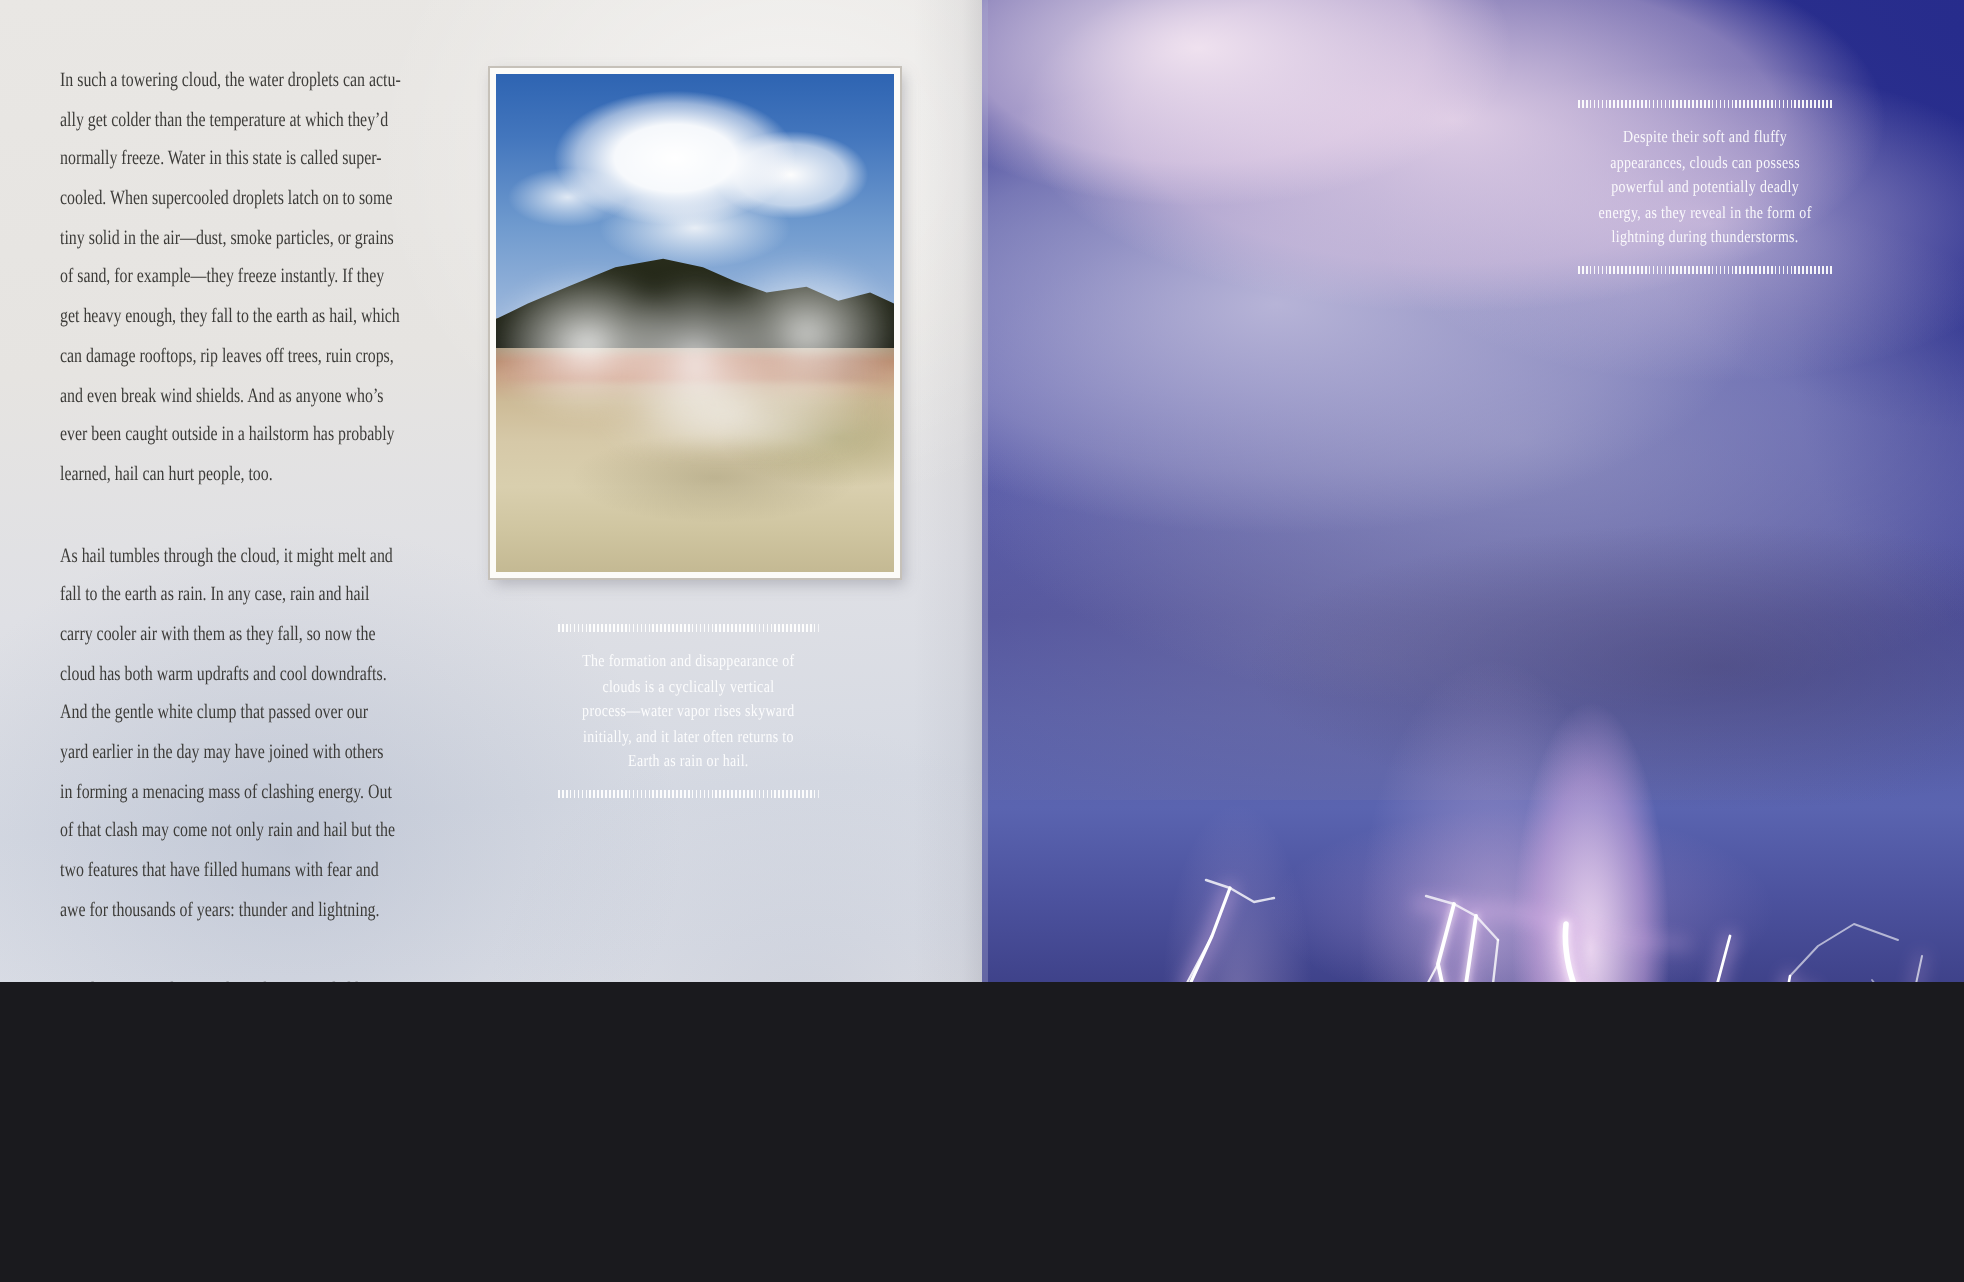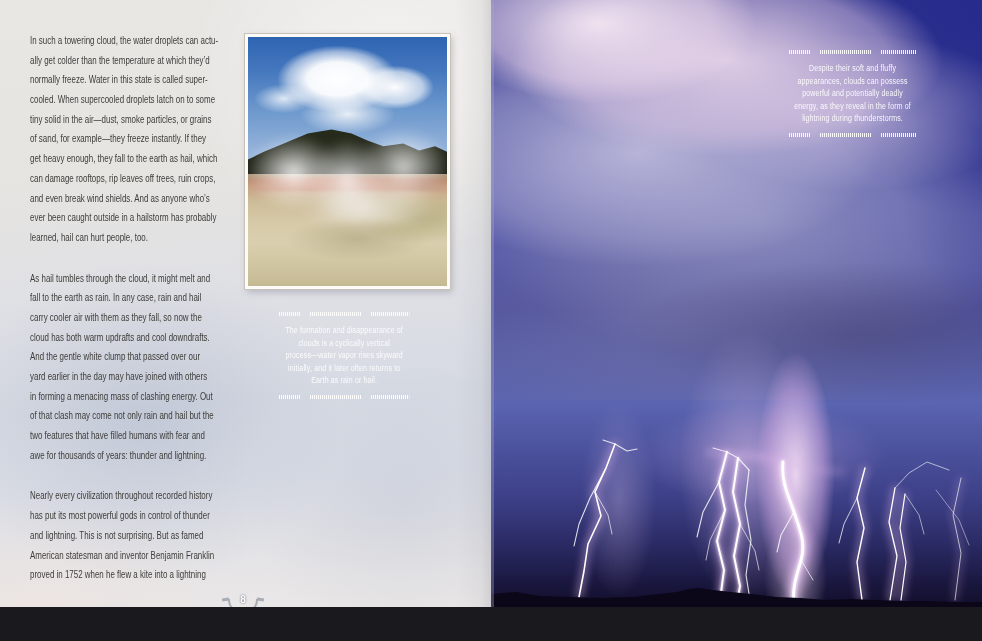--- a/index.html
+++ b/index.html
@@ -1,17 +1,17 @@
 <!DOCTYPE html>
 <html><head>
 <meta charset="utf-8">
 <style>
   html,body{margin:0;padding:0;background:#1a1a1e;}
-  .spread{position:relative;width:982px;height:607px;overflow:hidden;
-          font-family:Liberation Sans, sans-serif; background:#ec4899;}
+  .spread{position:relative;width:982px;height:491px;overflow:hidden;
+          font-family:Liberation Serif, serif; background:#ec4899;}
 
   
   .page-left{position:absolute;left:0;top:0;width:491px;height:641px;
     background:
       radial-gradient(60% 40% at 80% 12%, rgba(255,255,255,.55), transparent 70%),
       radial-gradient(55% 35% at 30% 66%, rgba(148,160,185,.30), transparent 72%),
       radial-gradient(45% 30% at 82% 78%, rgba(168,176,196,.25), transparent 72%),
       radial-gradient(50% 25% at 8% 94%, rgba(238,228,224,.65), transparent 70%),
       linear-gradient(176deg,#e9e7e4 0%,#e6e4e1 28%,#dfe0e5 46%,#d6dae3 62%,#dbdee6 74%,#e7e5e6 88%,#edeae8 100%);}
   .page-left::after{content:"";position:absolute;inset:0;

